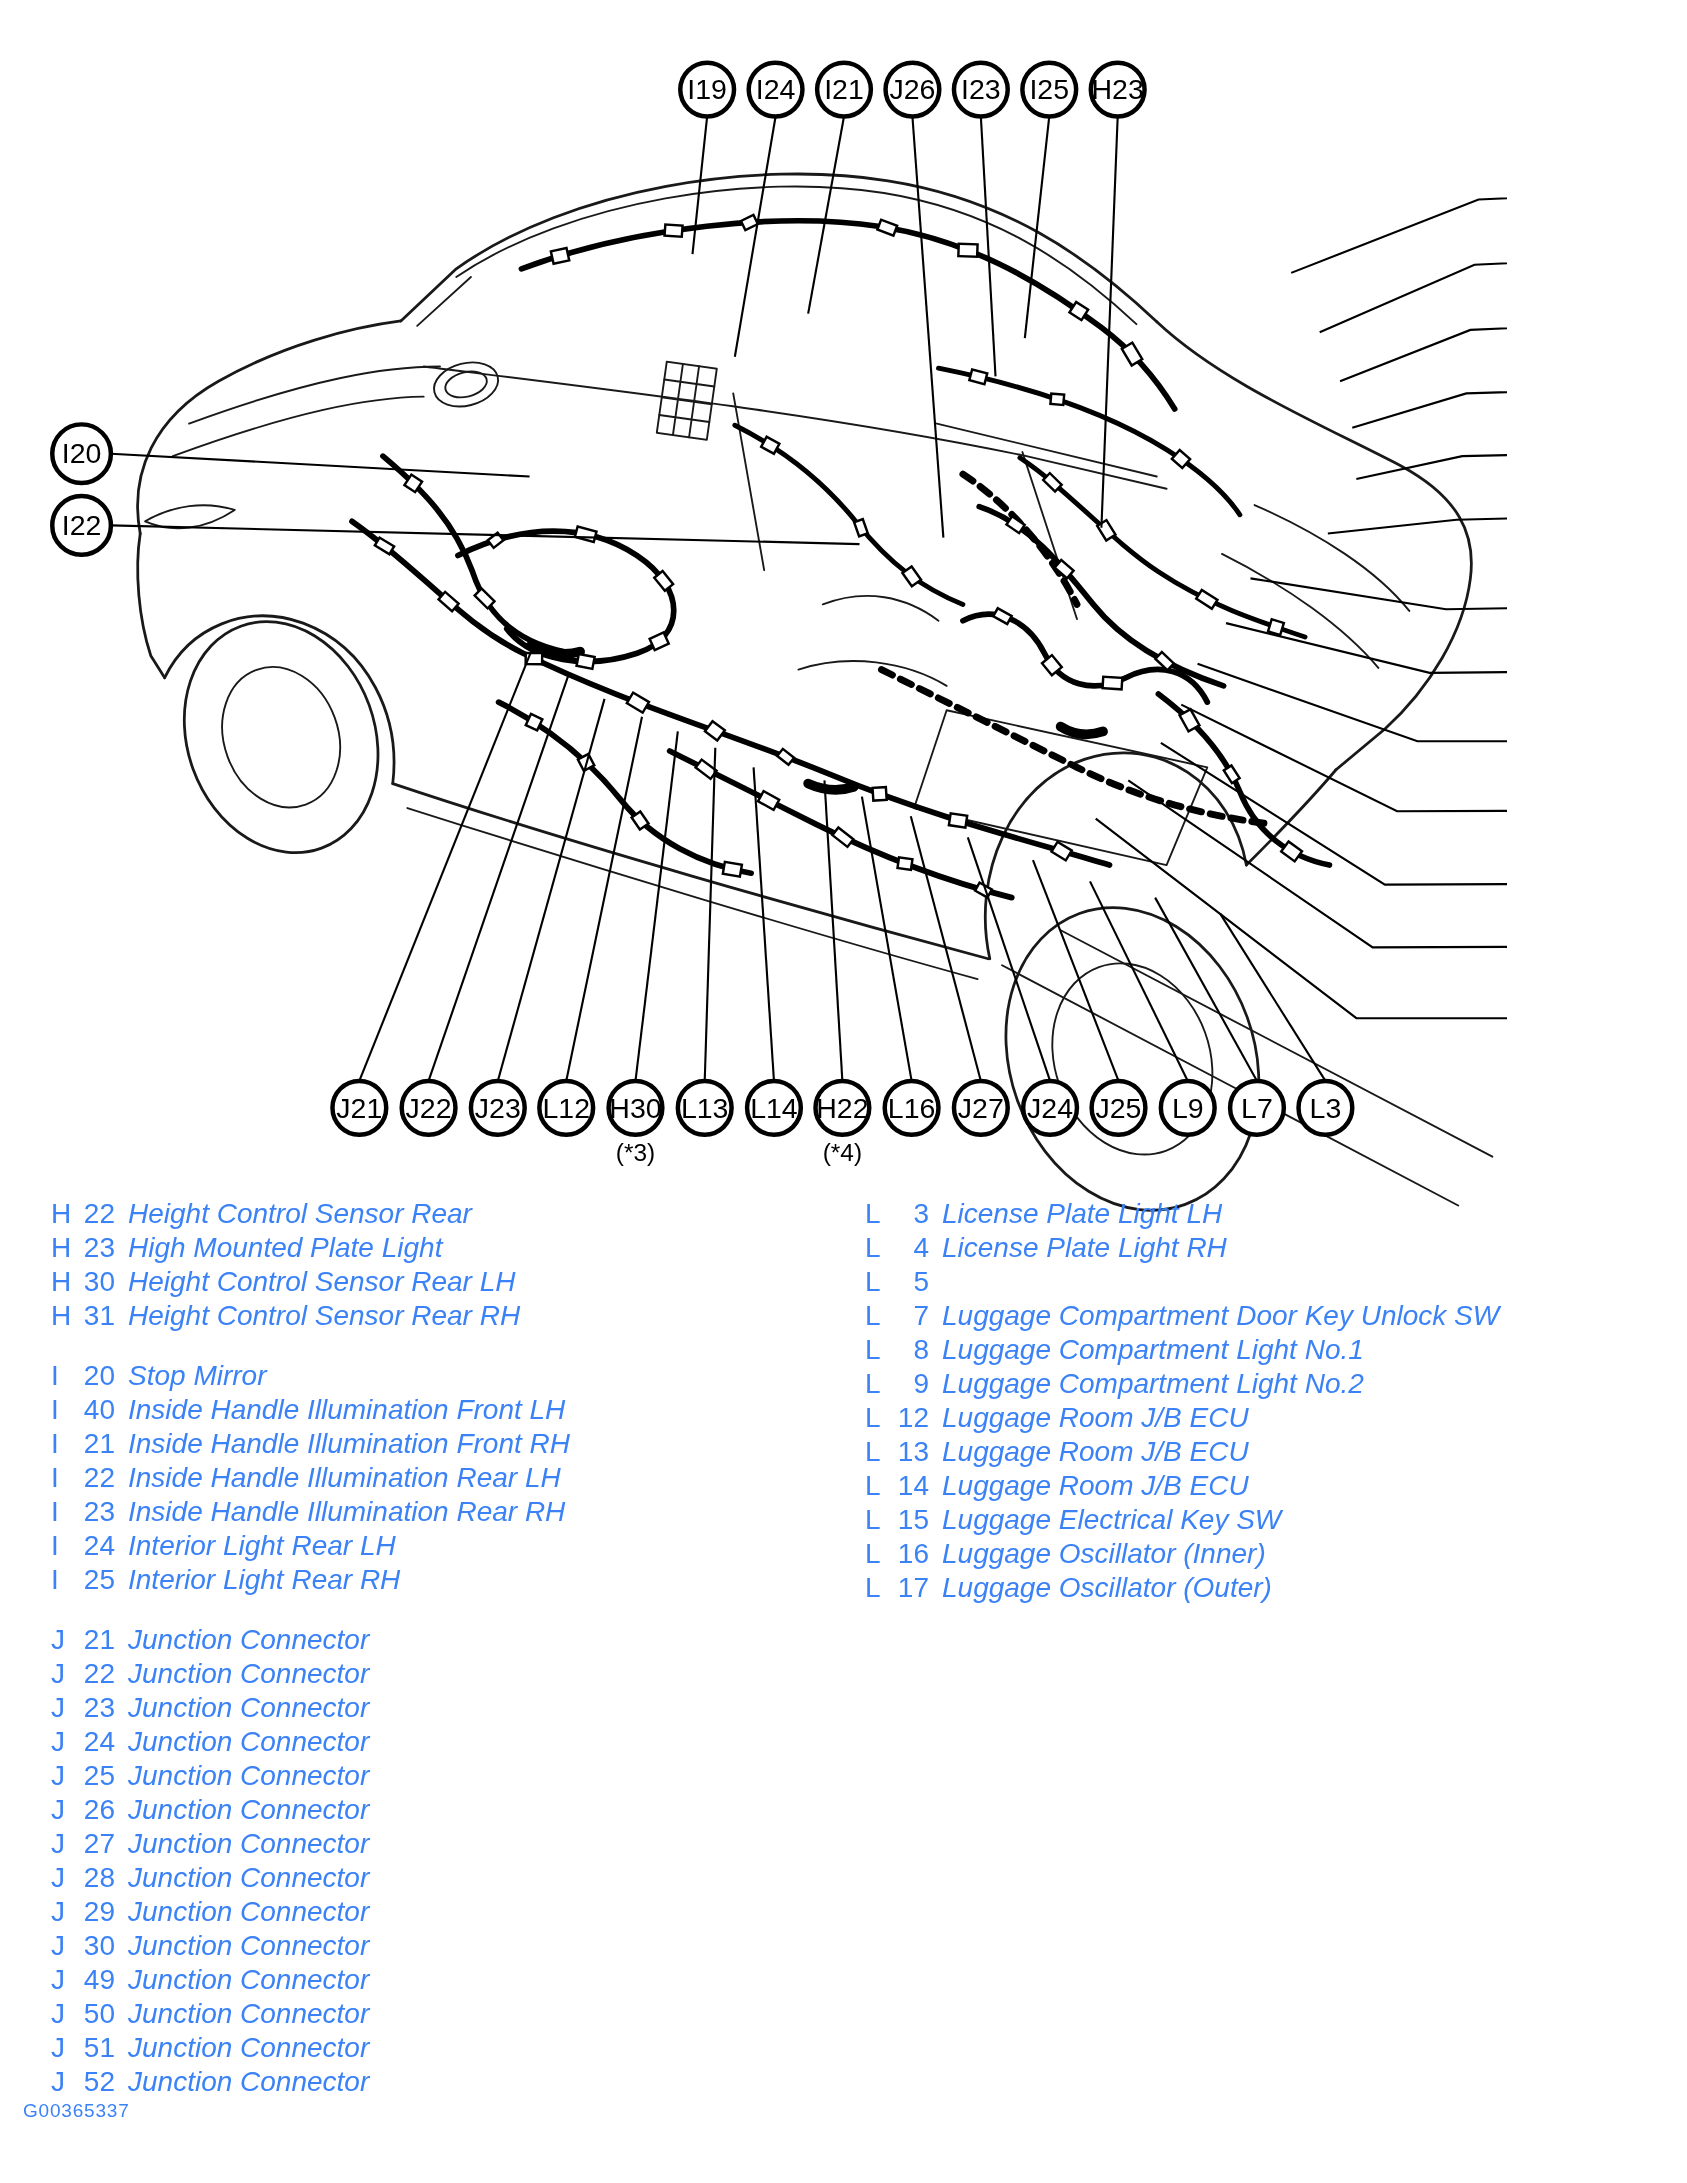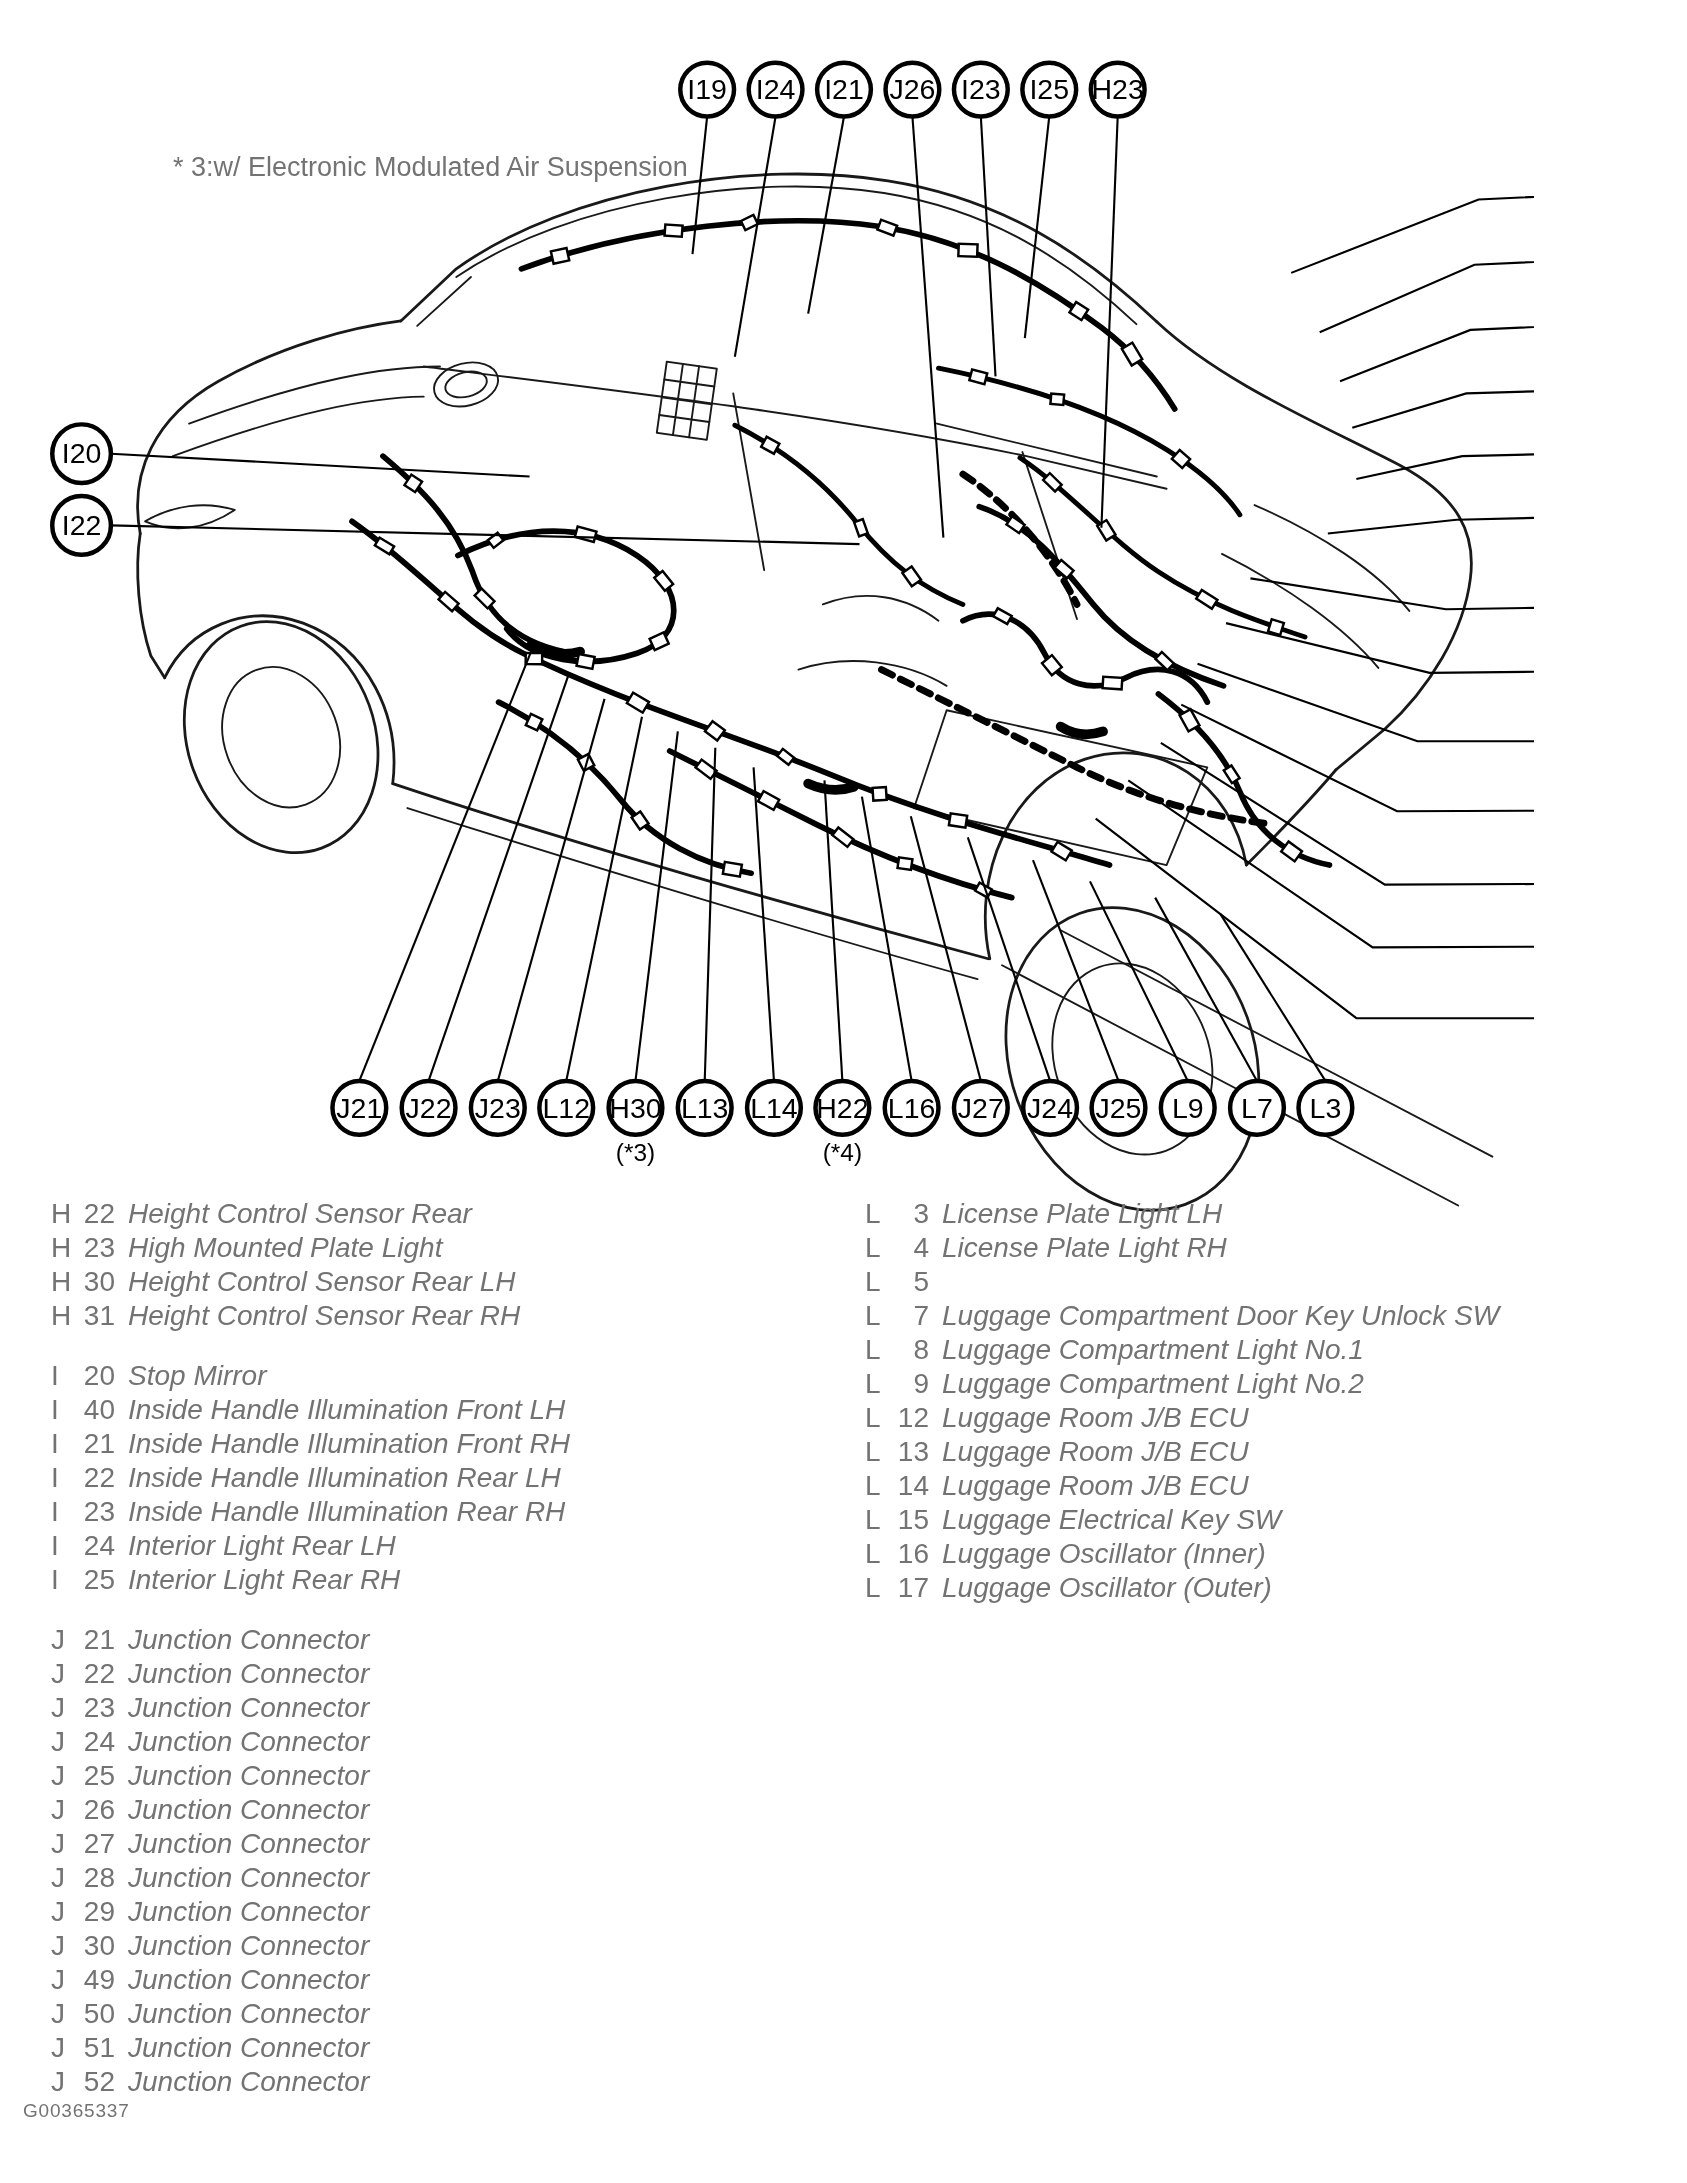--- a/index.html
+++ b/index.html
@@ -1,17 +1,17 @@
 <!DOCTYPE html>
 <html style="font-size:13px"><head>
 <meta charset="utf-8">
 <style>
   html,body{margin:0;padding:0;background:#ffffff;}
   #page{position:relative;width:1507px;height:2183px;background:#fff;overflow:hidden;
-        font-family:"Liberation Sans",sans-serif;color:#737373;padding-left:27px;}
+        font-family:"Liberation Sans",sans-serif;color:#3b82f6;}
   #dgm{position:absolute;left:0;top:0;}
   .body-line{fill:none;stroke:#191919;stroke-width:3.4;stroke-linecap:round;stroke-linejoin:round;}
   .thin{stroke-width:2.3;}
   .harness{fill:none;stroke:#000;stroke-width:7;stroke-linecap:round;stroke-linejoin:round;}
   .harness.d{stroke-dasharray:15 11;stroke-width:8.5;}
   .harness.knot{stroke-width:12;}
   .conn{fill:#fff;stroke:#000;stroke-width:3;}
   .leader{fill:none;stroke:#000;stroke-width:2.6;}
   .co-circle{fill:#fff;stroke:#000;stroke-width:5.5;}
   .co-label{font-family:"Liberation Sans",sans-serif;font-size:35px;fill:#000;text-anchor:middle;}
@@ -349,21 +349,20 @@
           <text x="1543" y="1372" class="co-label">L7</text>
         </g>
         <g>
           <circle cx="1627" cy="1360" r="33" class="co-circle"></circle>
           <text x="1627" y="1372" class="co-label">L3</text>
         </g>
       </g>
   </svg>
 
   <div id="notes">
-    <div>* 3:w/ Electronic Modulated Air Suspension</div>
   </div>
 
   <div id="legend-left" class="legend-col">
       <div class="lgroup">
         <div class="lrow">
           <span class="code">
             <span class="lt">H</span>
             <span class="num">22</span>
           </span>
           <span class="lname">Height Control Sensor Rear</span>

